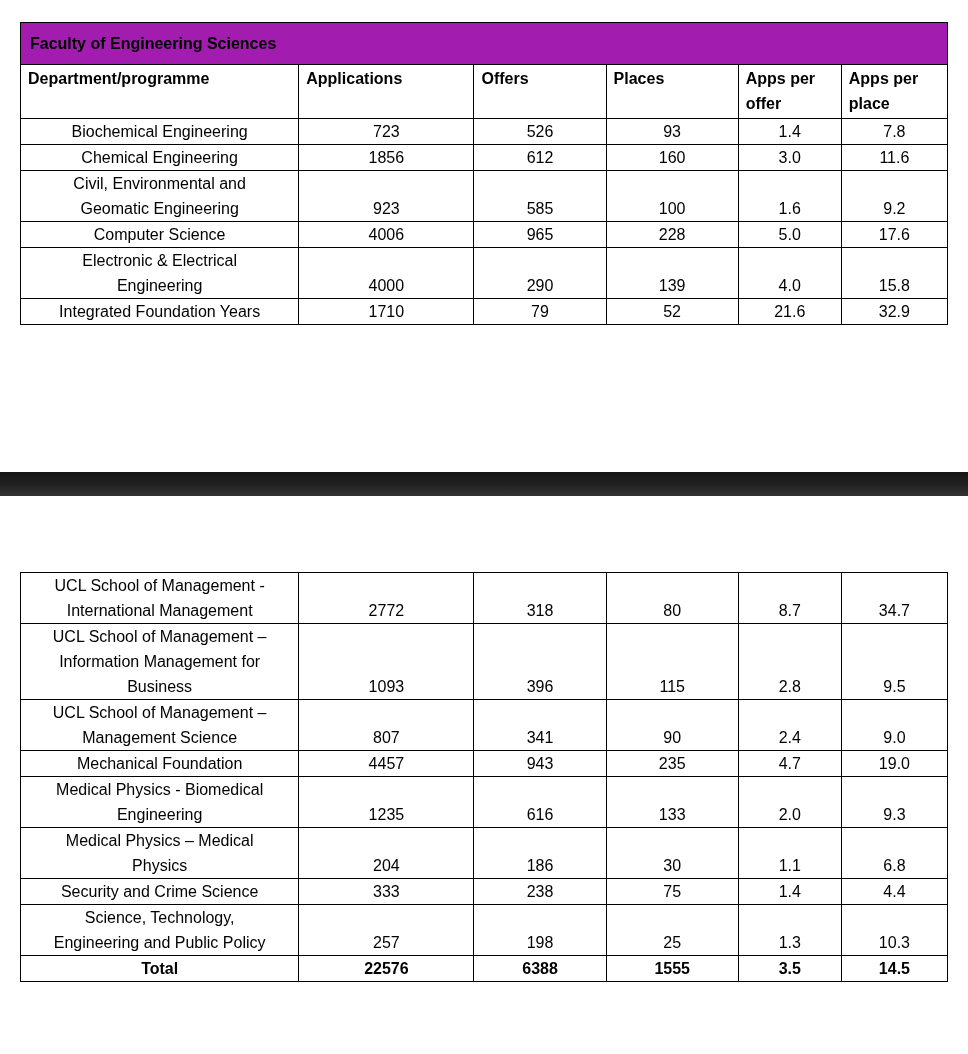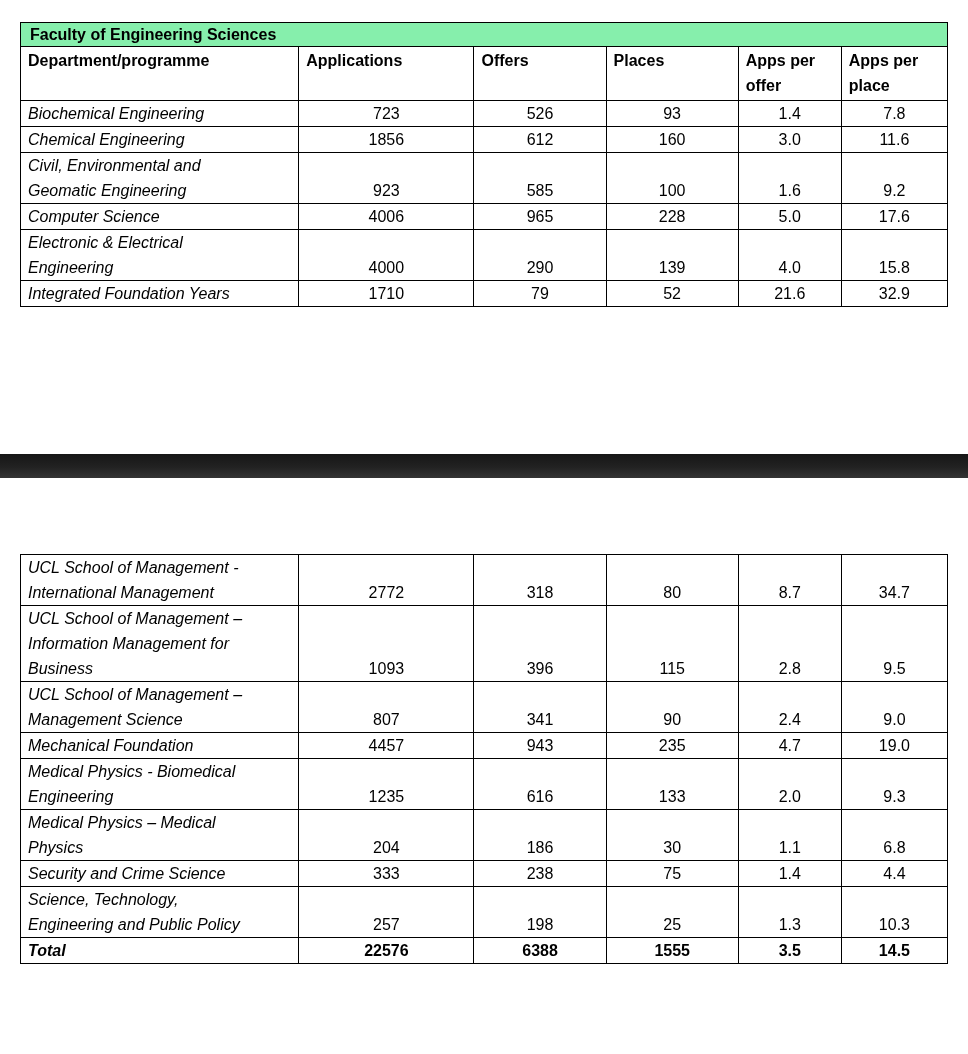--- a/index.html
+++ b/index.html
@@ -19,40 +19,39 @@
     line-height: 25px;
   }
   .doc-table td, .doc-table th {
     border: 1.5px solid #000000;
     padding: 0 7px;
     vertical-align: bottom;
     overflow: hidden;
     font-weight: 400;
   }
   .faculty-row th {
-    background: #86efac;
+    background: #a21caf;
     text-align: left;
     font-weight: 700;
     line-height: 21px;
-    padding: 1px 9px;
+    padding: 10px 9px;
     vertical-align: middle;
   }
   .col-head th {
     vertical-align: top;
     text-align: left;
     font-weight: 700;
     height: 52px;
     white-space: pre-line;
     padding-top: 1px;
   }
   .col-head th.dept-head { text-align: left; }
   .dept-cell {
-    text-align: left;
+    text-align: center;
     white-space: pre-line;
-    font-style: italic;
   }
   .num-cell { text-align: center; }
   .total-row td { font-weight: 700; }
   #table1 { margin-top: 22px; }
   #page-break-bar {
     margin-top: 147px;
     height: 24px;
     width: 968px;
     background: linear-gradient(180deg, #161616 0%, #222222 55%, #343434 100%);
   }

